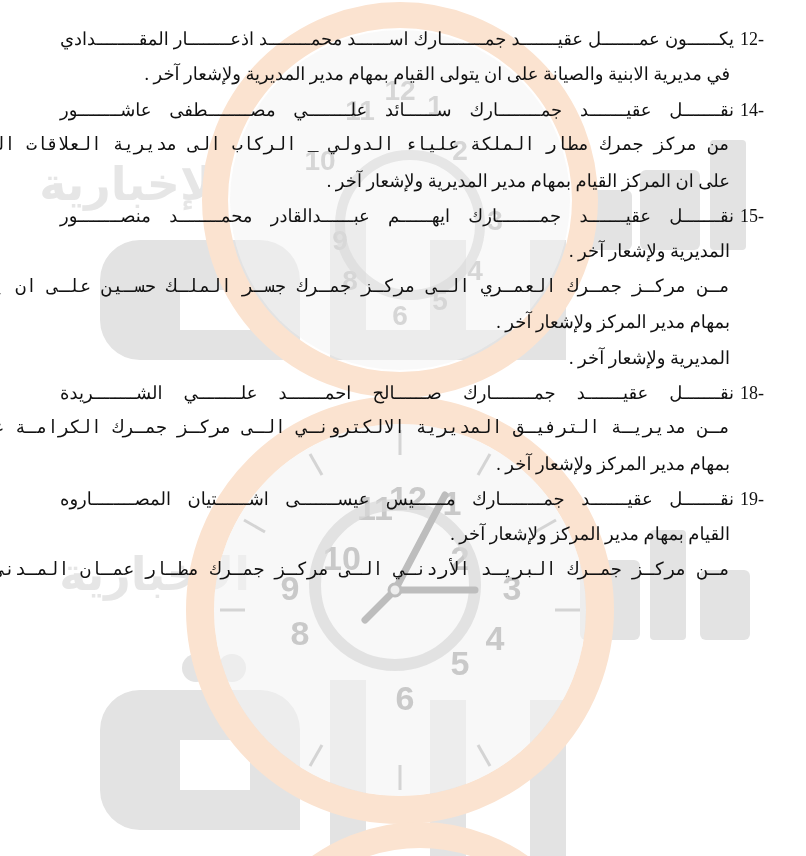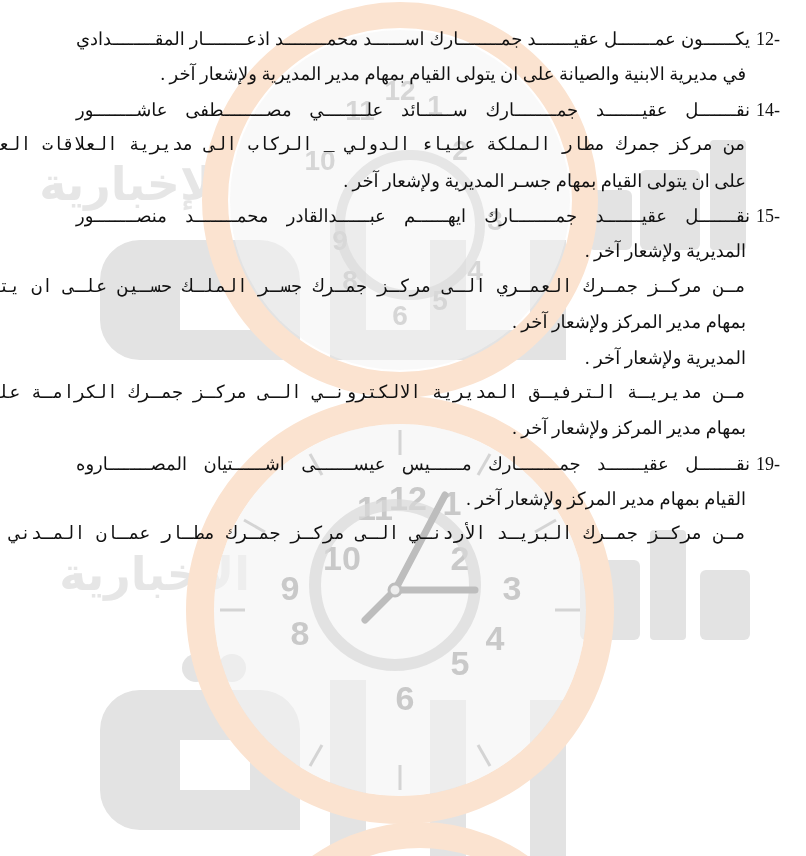--- a/index.html
+++ b/index.html
@@ -21,21 +21,21 @@
       left: 0; top: 0;
       width: 806px; height: 856px;
       pointer-events: none;
       z-index: 0;
     }
     .wm-svg { position: absolute; left: 0; top: 0; }
     
     .doc {
       position: absolute;
       z-index: 1;
-      left: 76px;
+      left: 60px;
       top: 22px;
       width: 704px;
       direction: rtl;
     }
     .item { margin: 0; }
     .line {
       position: relative;
       height: 35.4px;
       line-height: 35.4px;
       font-size: 18px;
@@ -153,40 +153,43 @@
     </div>
     <div class="line cont">في مديرية الابنية والصيانة على ان يتولى القيام بمهام مدير المديرية ولإشعار آخر .</div>
   </div>
 
 
   <div class="item">
     <div class="line first">
       <span class="num">14-</span><span>نقـــــــل عقيـــــــد جمــــــــارك ســــــائد علــــــــي مصــــــــطفى عاشــــــــور</span>
     </div>
     <div class="line cont just">من مركز جمرك مطار الملكة علياء الدولي _ الركاب الى مديرية العلاقات العامة والتعاون الدولي</div>
-    <div class="line cont">على ان يتولى القيام بمهام جسـر المديرية ولإشعار آخر .</div>
+    <div class="line cont">على ان المركز القيام بمهام مدير المديرية ولإشعار آخر .</div>
   </div>
 
   <div class="item">
     <div class="line first">
       <span class="num">15-</span><span>نقـــــــل عقيـــــــد جمــــــــارك ايهــــــم عبــــــدالقادر محمــــــــد منصــــــــور</span>
     </div>
     <div class="line cont">المديرية ولإشعار آخر .</div>
   </div>
 
   <div class="item">
     <div class="line cont just">مـن مركـز جمـرك العمـري الـى مركـز جمـرك جسـر الملـك حسـين علـى ان يتـولى القيـام</div>
     <div class="line cont">بمهام مدير المركز ولإشعار آخر .</div>
   </div>
 
   <div class="item">
     <div class="line cont">المديرية ولإشعار آخر .</div>
   </div>
 
   <div class="item">
+    <div class="line first">
+      <span class="num">18-</span><span>نقـــــــل عقيـــــــد جمــــــــارك صــــــالح احمـــــــد علــــــــي الشــــــــريدة</span>
+    </div>
     <div class="line cont just">مـن مديريـة الترفيـق المديرية الالكترونـي الـى مركـز جمـرك الكرامـة علـى ان يتـولى القيـام</div>
     <div class="line cont">بمهام مدير المركز ولإشعار آخر .</div>
   </div>
 
   <div class="item">
     <div class="line first">
       <span class="num">19-</span><span>نقـــــــل عقيـــــــد جمــــــــارك مــــــيس عيســـــــى اشــــــتيان المصــــــــاروه</span>
     </div>
     <div class="line cont">القيام بمهام مدير المركز ولإشعار آخر .</div>
     <div class="line cont just">مـن مركـز جمـرك البريـد الأردنـي الـى مركـز جمـرك مطـار عمـان المـدني علـى ان تتـولى</div>

